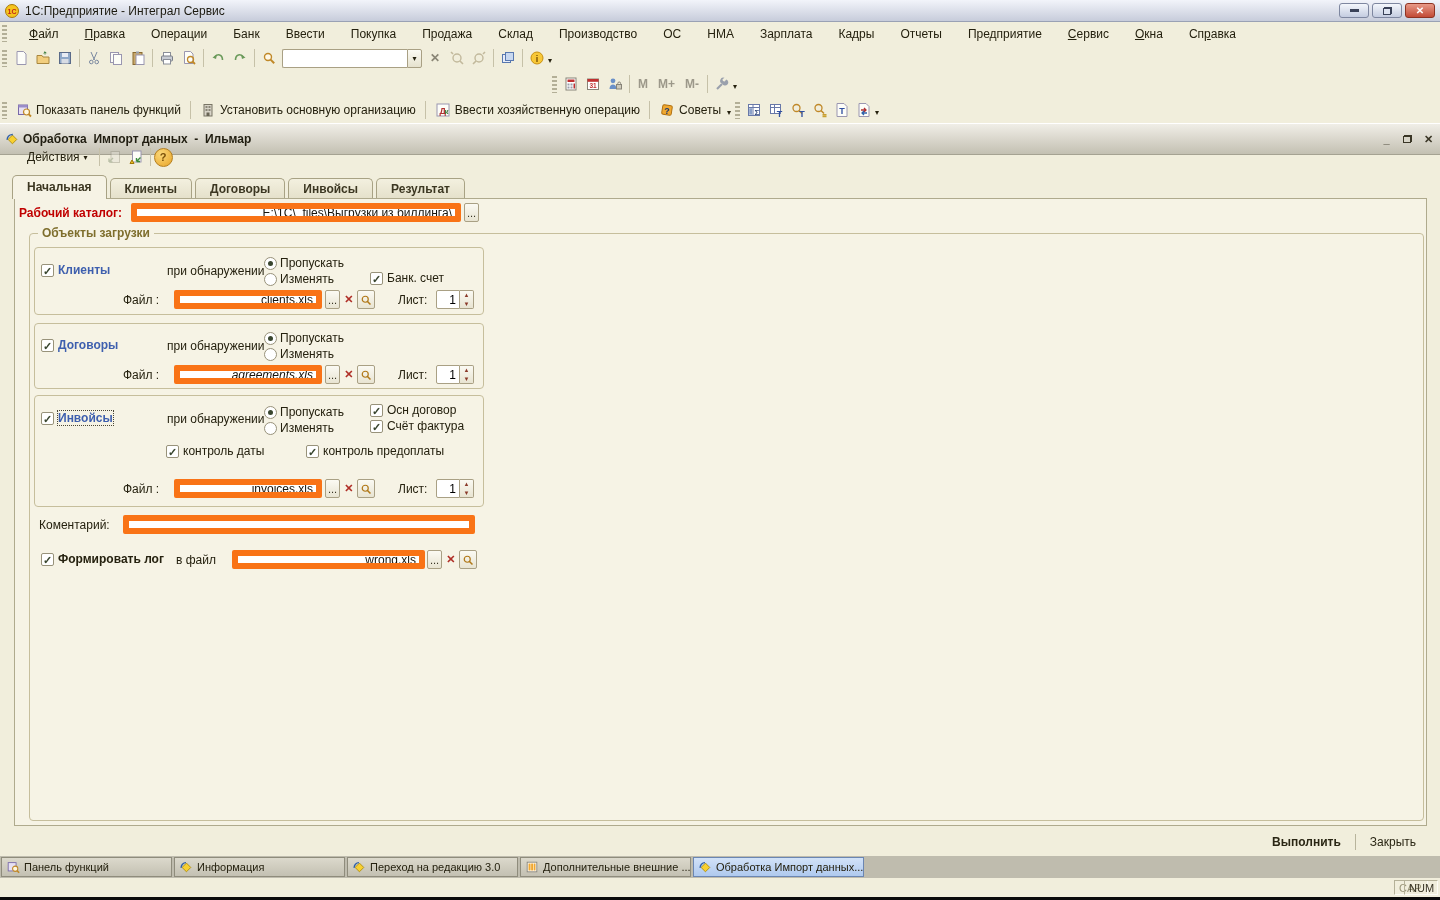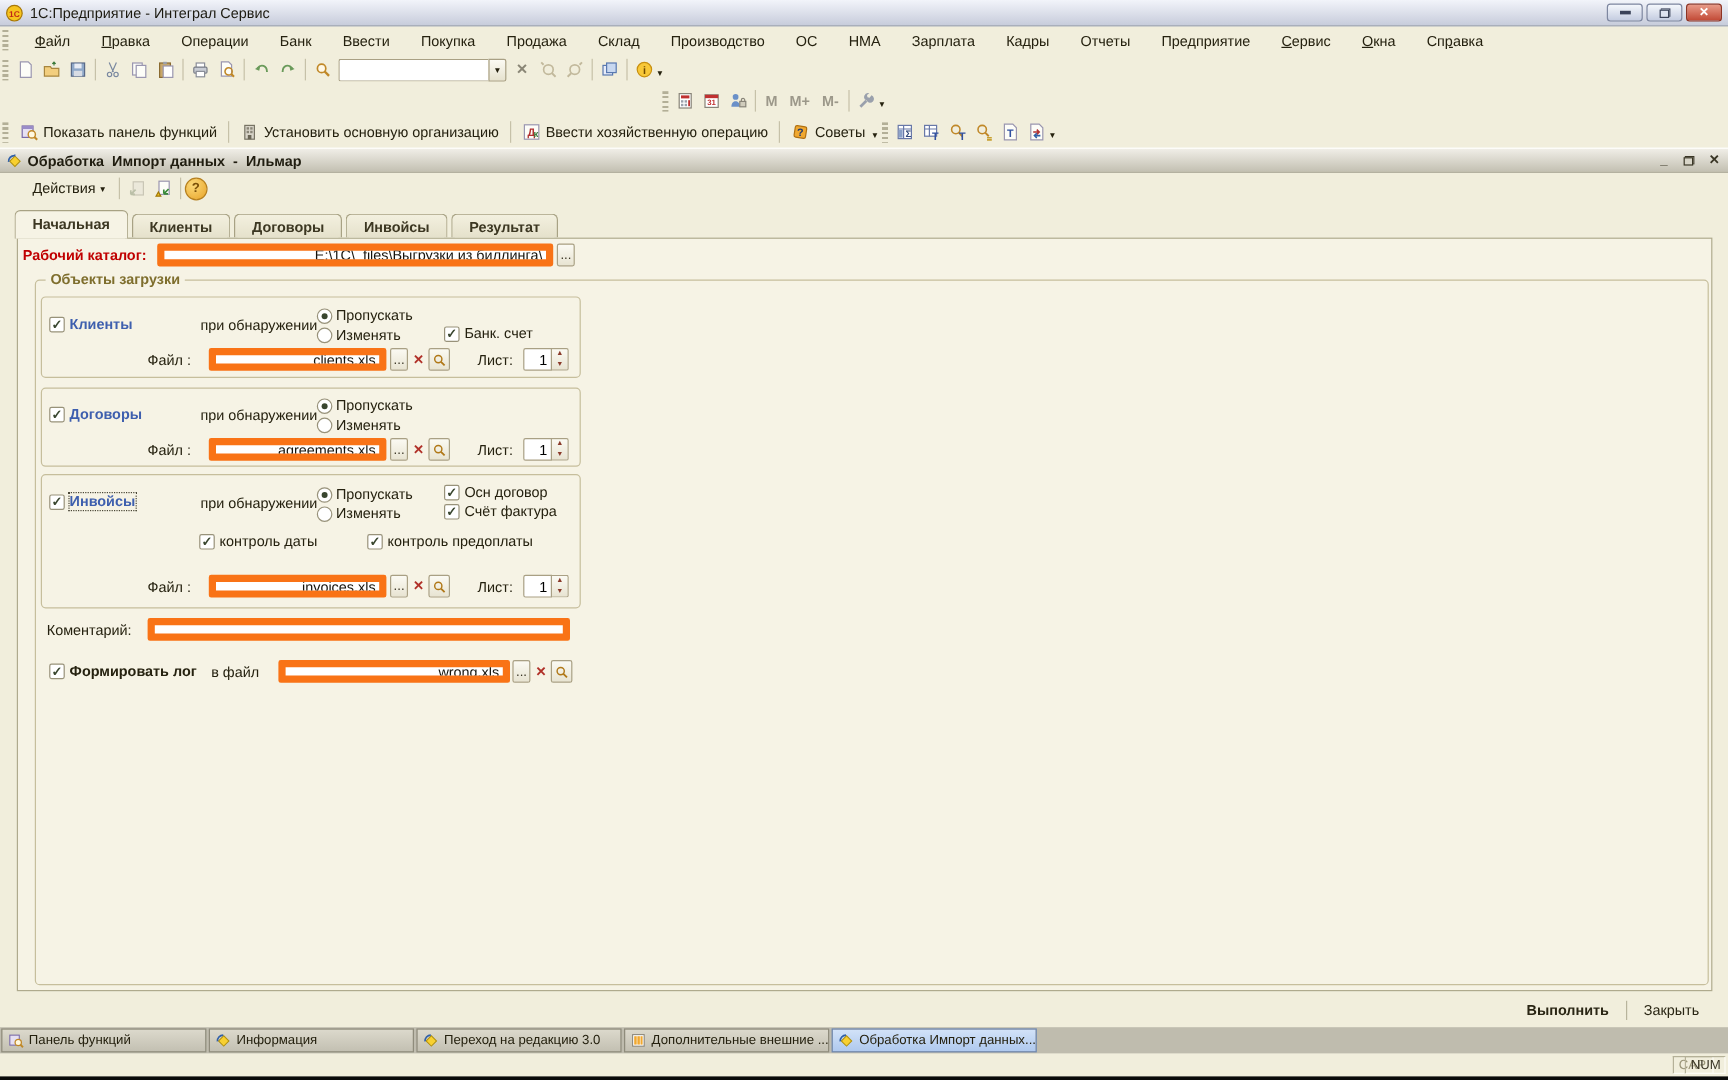--- a/index.html
+++ b/index.html
@@ -31,21 +31,21 @@
   .i16{width:16px;height:16px;display:block;}
   .gray{opacity:.45;}
   .caret{font-size:8px;color:#26220F;margin:6px 2px 0 0;align-self:flex-start;line-height:20px;}
   .mbtn{color:#9C988A;font-weight:bold;padding:0 5px;}
   .tb-label-btn{display:flex;align-items:center;gap:4px;padding:2px 6px;border-radius:2px;flex:0 0 auto;}
   .searchbox{display:flex;align-items:center;margin:0 2px;}
   .searchbox input{width:118px;height:17px;border:1px solid #A9A084;border-right:none;border-radius:2px 0 0 2px;background:#fff;font:12px "Liberation Sans",sans-serif;padding:0 3px;}
   .ddbtn{width:15px;height:19px;border:1px solid #A9A084;background:linear-gradient(#FBFAF3,#E6E2CE);display:flex;align-items:center;justify-content:center;font-size:8px;box-sizing:border-box;border-radius:0 2px 2px 0;}
 
   
-  .mdi-title{position:absolute;left:0;top:123px;width:100%;height:21px;background:linear-gradient(#F0EEE7,#C3C0B2);border-top:1px solid #FFFFFF;border-bottom:1px solid #A5A292;display:flex;align-items:center;box-sizing:border-box;}
+  .mdi-title{position:absolute;left:0;top:123px;width:100%;height:32px;background:linear-gradient(#F0EEE7,#C3C0B2);border-top:1px solid #FFFFFF;border-bottom:1px solid #A5A292;display:flex;align-items:center;box-sizing:border-box;}
   .mdi-title .txt{font-weight:bold;font-size:12px;white-space:pre;margin-left:4px;color:#201D10;flex:1;}
   .mdibtn{width:19px;height:16px;display:flex;align-items:center;justify-content:center;color:#3A3626;font-weight:bold;font-size:11px;margin-right:2px;}
   .restore-sm{position:relative;width:9px;height:8px;}
   .restore-sm::before{content:"";position:absolute;right:0;top:0;width:6px;height:5px;border:1px solid #3A3626;}
   .restore-sm::after{content:"";position:absolute;left:0;bottom:0;width:6px;height:5px;border:1px solid #3A3626;background:#D8D5C8;}
 
   .actionbar{position:absolute;left:0;top:144px;width:100%;height:26px;display:flex;align-items:center;padding-left:13px;}
   .actions-btn{display:flex;align-items:center;gap:4px;padding:3px 8px;border-radius:2px;}
   .helpcircle{width:17px;height:17px;border-radius:50%;background:radial-gradient(circle at 35% 30%,#FBD878,#E8A428);border:1px solid #B57F1E;color:#7A4F08;font-weight:bold;font-size:11px;display:flex;align-items:center;justify-content:center;}
 
@@ -478,21 +478,21 @@
 
       <div class="secbox" style="left:4px;top:89px;width:448px;height:64px;">
         <span class="cb" style="left:6px;top:15px;">✓</span>
         <span class="lbl blue b" style="left:23px;top:14px;">Договоры</span>
         <span class="lbl" style="left:132px;top:15px;">при обнаружении</span>
         <span class="radio sel" style="left:229px;top:8px;"></span>
         <span class="lbl" style="left:245px;top:7px;">Пропускать</span>
         <span class="radio" style="left:229px;top:24px;"></span>
         <span class="lbl" style="left:245px;top:23px;">Изменять</span>
         <span class="lbl" style="left:88px;top:44px;">Файл :</span>
-        <input class="field" style="left: 139px; top: 41px; width: 148px;" value="agreements.xls">
+        <input class="field" style="left: 139px; top: 41px; width: 148px; font-style: italic;" value="agreements.xls">
         <span class="fgroup" style="left:290px;top:41px;">
           <span class="fbtn">...</span>
           <span class="fbtn x">✕</span>
           <span class="fbtn">
               <svg width="12" height="12" viewBox="0 0 16 16">
                 <circle cx="7" cy="7" r="4" fill="none" stroke="#B07818" stroke-width="1.6"></circle>
                 <path d="M10 10l4 4" stroke="#B07818" stroke-width="2"></path>
               </svg>
             </span>
         </span>

